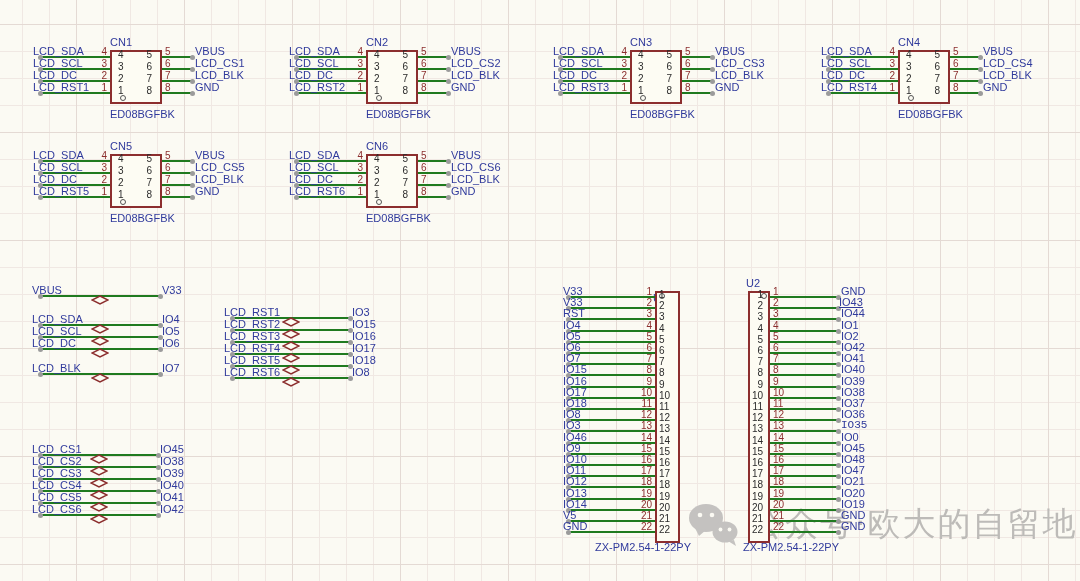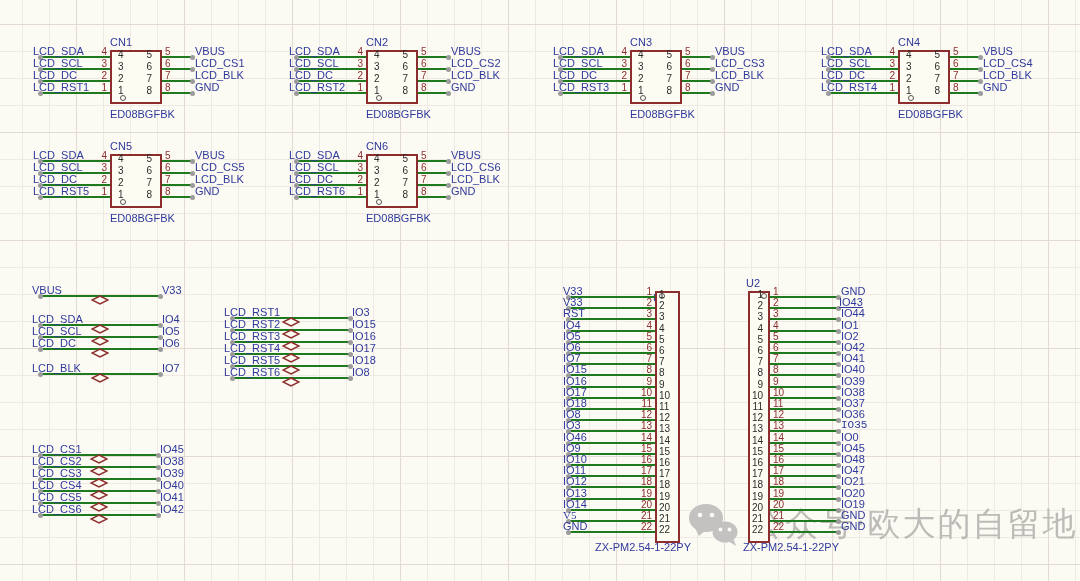--- a/index.html
+++ b/index.html
@@ -547,21 +547,21 @@
     <div class="lbl" style="left: 563px; top: 487px;">IO13</div>
     <div class="num" style="left: 638px; top: 488px; width: 14px; text-align: right;">19</div>
     <div class="inum" style="left: 659px; top: 491px;">19</div>
     <div class="wire" style="left: 568px; top: 509px; width: 87px;"></div>
     <div class="dot" style="left: 566px; top: 508px;"></div>
     <div class="lbl" style="left: 563px; top: 498px;">IO14</div>
     <div class="num" style="left: 638px; top: 499px; width: 14px; text-align: right;">20</div>
     <div class="inum" style="left: 659px; top: 502px;">20</div>
     <div class="wire" style="left: 568px; top: 520px; width: 87px;"></div>
     <div class="dot" style="left: 566px; top: 519px;"></div>
-    <div class="lbl" style="left: 563px; top: 509px; font-family: Liberation Serif, serif;">V5</div>
+    <div class="lbl" style="left: 563px; top: 509px;">V5</div>
     <div class="num" style="left: 638px; top: 510px; width: 14px; text-align: right;">21</div>
     <div class="inum" style="left: 659px; top: 513px;">21</div>
     <div class="wire" style="left: 568px; top: 531px; width: 87px;"></div>
     <div class="dot" style="left: 566px; top: 530px;"></div>
     <div class="lbl" style="left: 563px; top: 520px;">GND</div>
     <div class="num" style="left: 638px; top: 521px; width: 14px; text-align: right;">22</div>
     <div class="inum" style="left: 659px; top: 524px;">22</div>
     <div class="lbl" style="left: 746px; top: 277px;">U2</div>
     <div class="box" style="left: 748px; top: 291px; width: 22px; height: 252px;"></div>
     <div class="lbl" style="left: 743px; top: 541px;">ZX-PM2.54-1-22PY</div>

